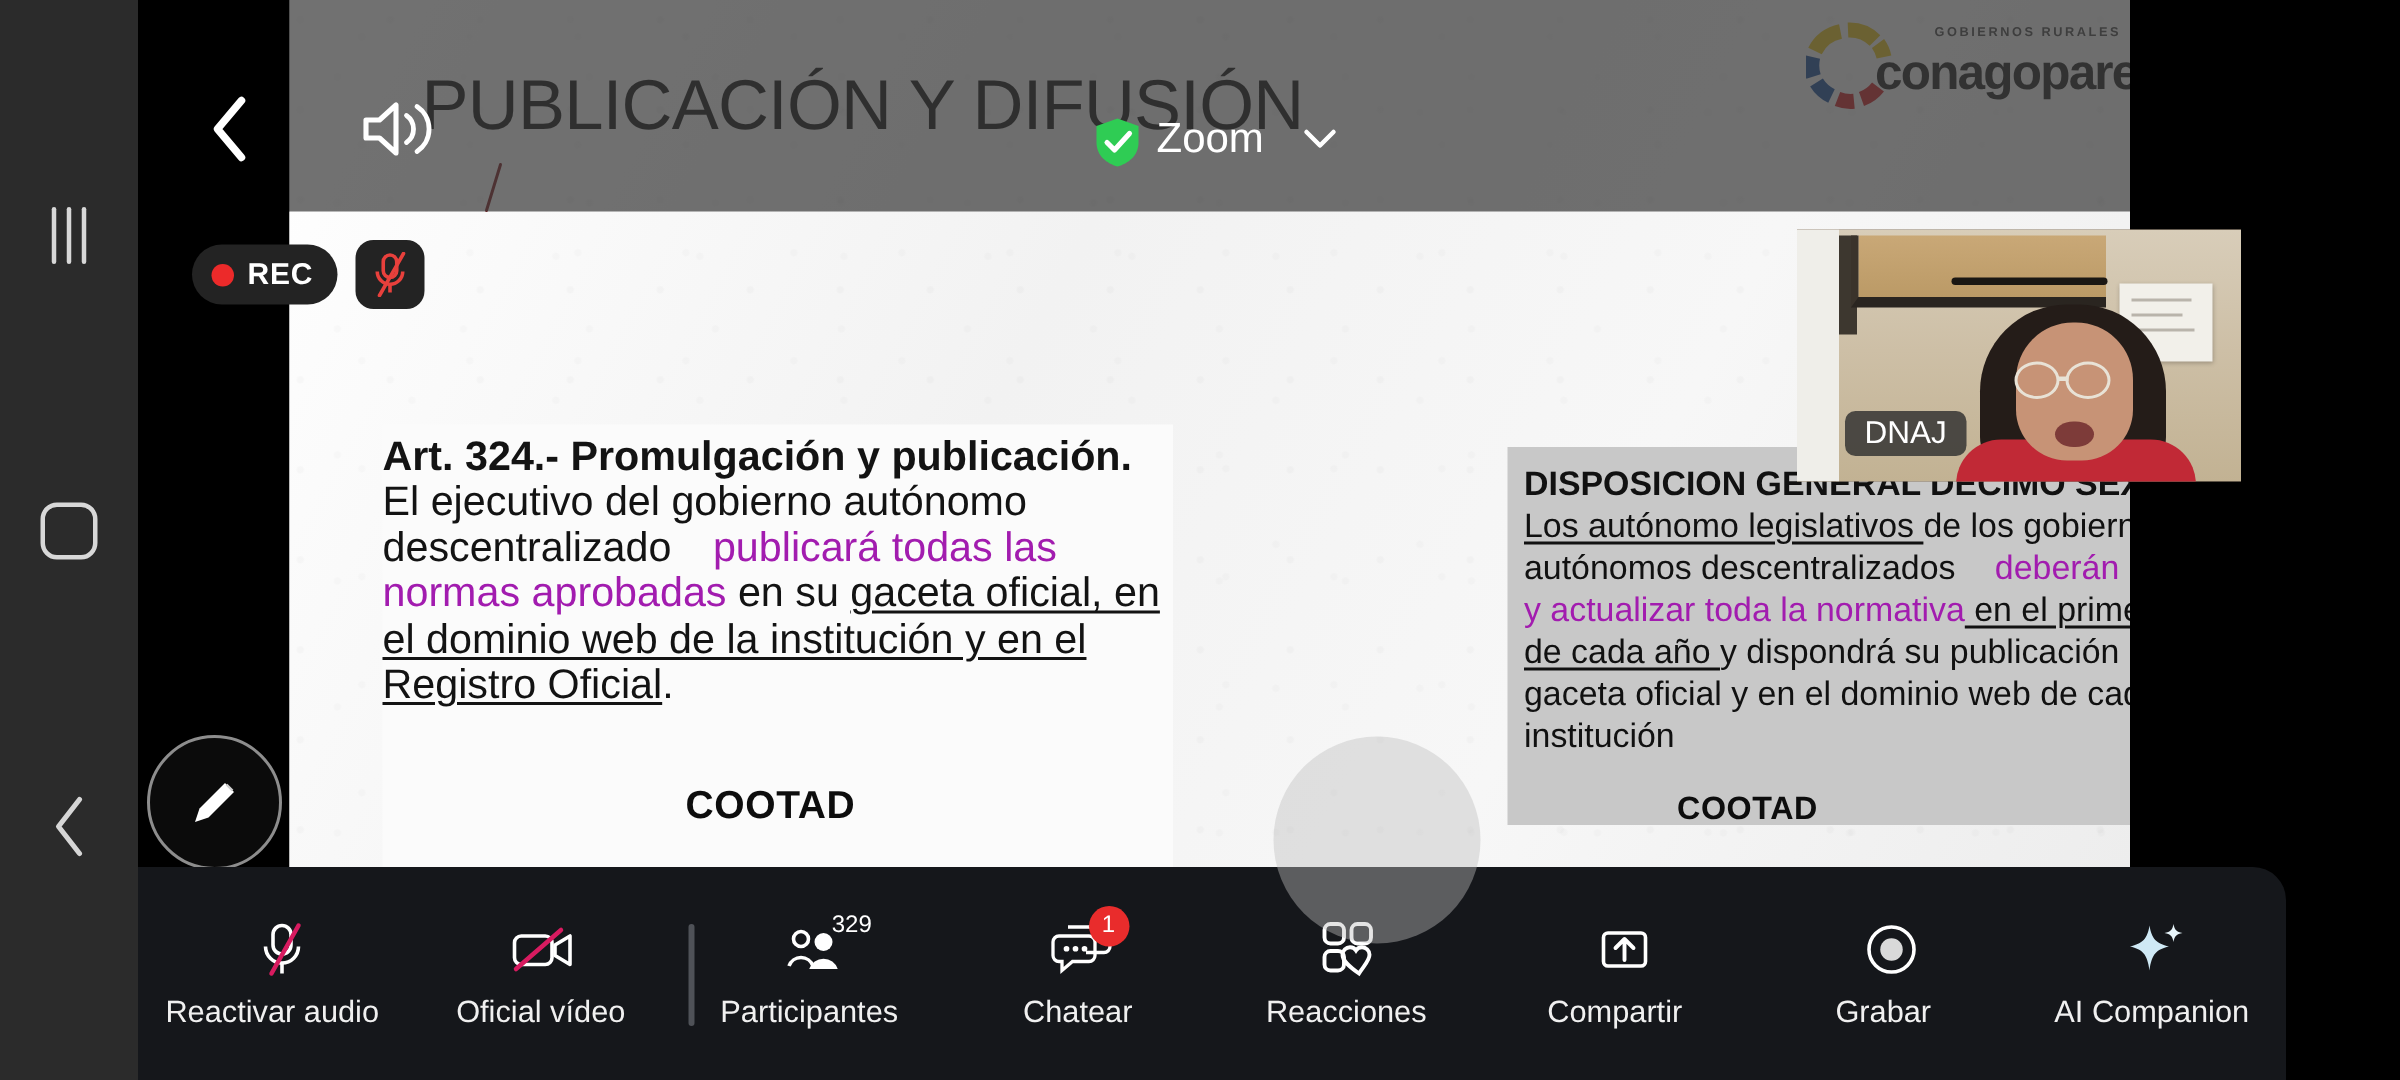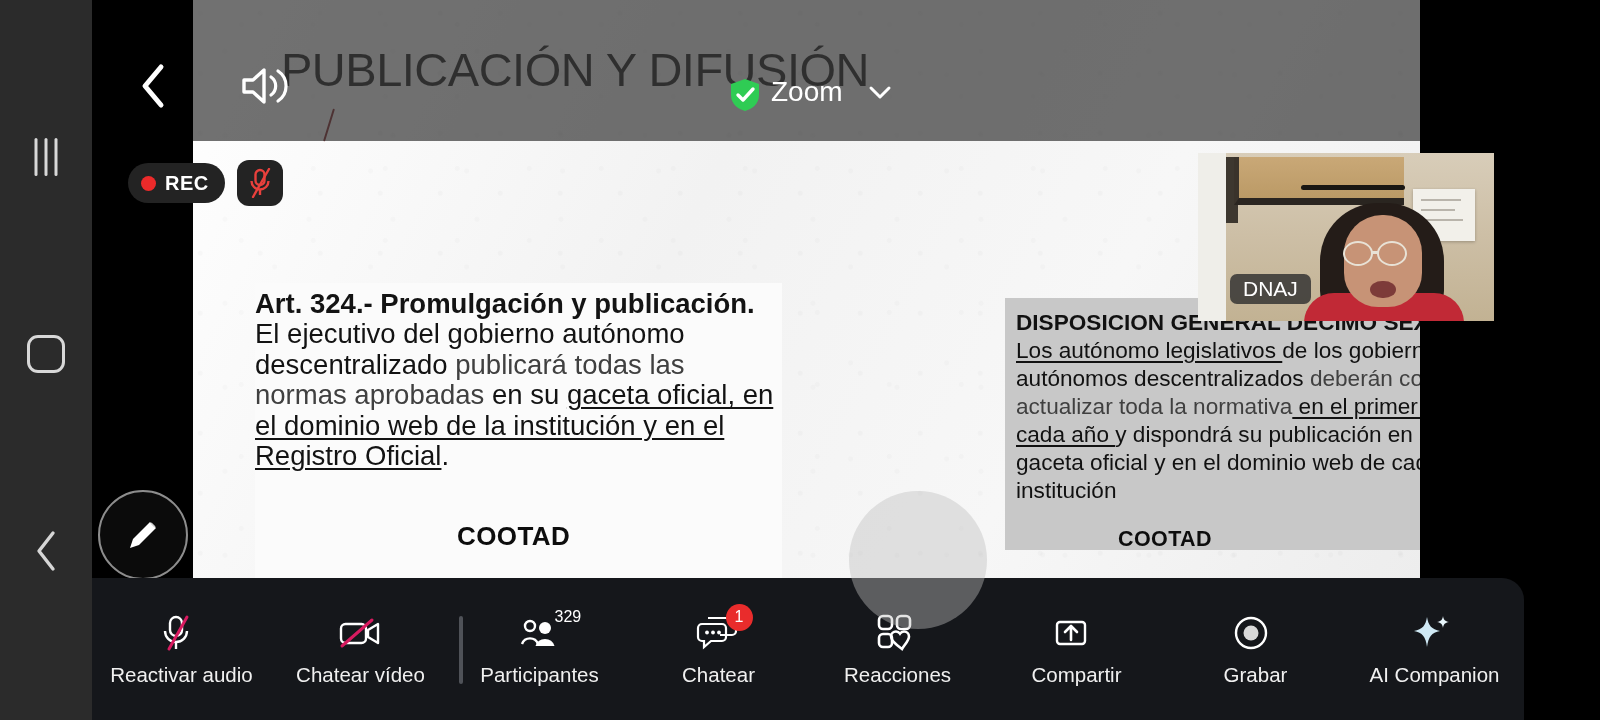--- a/index.html
+++ b/index.html
@@ -64,21 +64,21 @@
   }
   
   #right-box {
     position:absolute; left:812px; top:298px; width:512px; height:252px;
     background:#c8c8c8;
   }
   #right-body {
     position:absolute; left:11px; top:11px; width:490px;
     font-size:22.6px; line-height:1.24; color:#111;
   }
-  .hl  { color:#404040; }
+  .hl  { color:#a21caf;margin-left:20px; }
   .und { text-decoration:underline; text-decoration-thickness:1.6px; text-underline-offset:2.5px; }
   b.bd { font-weight:bold; }
 
   .cootad {
     position:absolute; font-weight:bold; color:#0d0d0d; letter-spacing:.4px;
   }
   #cootad-left  { left:264px; top:521px; font-size:26px; }
   #cootad-right { left:925px; top:527px; font-size:21.5px; }
 
   
@@ -203,21 +203,21 @@
     background:#15171b; border-top-right-radius:22px;
   }
   #toolbar-items {
     position:absolute; inset:0; display:flex; align-items:center;
   }
   .tb-item {
     position:relative; flex:1; height:100%;
     display:flex; flex-direction:column; align-items:center; justify-content:center;
     gap:9px; cursor:pointer;
   }
-  .tb-ico { position:relative; width:46px; height:42px; display:flex; align-items:center; justify-content:flex-start; }
+  .tb-ico { position:relative; width:46px; height:42px; display:flex; align-items:center; justify-content:flex-end; }
   .tb-ico svg { display:block; }
   .tb-label { color:#f0f0f0; font-size:20.5px; white-space:nowrap; }
   .tb-count {
     position:absolute; left:38px; top:-4px; color:#fff; font-size:16px;
   }
   .tb-badge {
     position:absolute; left:30px; top:-8px; min-width:27px; height:27px;
     background:#e92c2c; border-radius:14px; color:#fff; font-size:16px;
     display:flex; align-items:center; justify-content:center; padding:0 5px;
   }
@@ -249,20 +249,35 @@
     </div>
   </div>
 
   <div id="stage">
 
     <div id="slide">
 
       <div id="slide-title">PUBLICACIÓN Y DIFUSIÓN</div>
       <div class="annot-stroke"></div>
 
+      <div id="logo">
+        <svg width="212" height="62" viewBox="0 0 212 62">
+          <g transform="translate(2,4)">
+            <path d="M26 2 A24 24 0 0 1 44 9" fill="none" stroke="#e8c51f" stroke-width="10" stroke-linecap="butt"></path>
+            <path d="M46 11 A24 24 0 0 1 50 20" fill="none" stroke="#e8c51f" stroke-width="10"></path>
+            <path d="M21 3 A24 24 0 0 0 4 16" fill="none" stroke="#e8c51f" stroke-width="10"></path>
+            <path d="M2.5 20 A24 24 0 0 0 3 33" fill="none" stroke="#1b4f9c" stroke-width="10"></path>
+            <path d="M5 37 A24 24 0 0 0 15 46" fill="none" stroke="#1b4f9c" stroke-width="10"></path>
+            <path d="M19 48 A24 24 0 0 0 30 49.5" fill="none" stroke="#cf2027" stroke-width="10"></path>
+            <path d="M35 48 A24 24 0 0 0 46 40" fill="none" stroke="#cf2027" stroke-width="10"></path>
+          </g>
+        </svg>
+        <div id="logo-tag">GOBIERNOS RURALES</div>
+        <div id="logo-word">conagopare</div>
+      </div>
 
       <div id="left-box">
         <div id="left-body">
           <b class="bd">Art. 324.- Promulgación y publicación.</b>
           <span>El ejecutivo del gobierno autónomo descentralizado </span><span class="hl">publicará todas las normas aprobadas</span><span> en su </span><span class="und">gaceta oficial, en el dominio web de la institución y en el Registro Oficial</span><span>.</span>
         </div>
       </div>
       <div class="cootad" id="cootad-left">COOTAD</div>
 
       <div id="right-box">
@@ -366,21 +381,21 @@
         </div>
 
         <div class="tb-item">
           <div class="tb-ico">
             <svg width="44" height="32" viewBox="0 0 44 32">
               <rect x="3" y="7" width="25" height="19" rx="4.5" fill="none" stroke="#fff" stroke-width="2.4"></rect>
               <path d="M30 13 L40 7 V26 L30 20 Z" fill="none" stroke="#fff" stroke-width="2.4" stroke-linejoin="round"></path>
               <path d="M4 29 L34 3" stroke="#d81b60" stroke-width="3" stroke-linecap="round"></path>
             </svg>
           </div>
-          <div class="tb-label">Chatear vídeo</div>
+          <div class="tb-label">Oficial vídeo</div>
         </div>
 
         <div id="tb-divider"></div>
 
         <div class="tb-item">
           <div class="tb-ico">
             <svg width="42" height="32" viewBox="0 0 42 32">
               <circle cx="13" cy="9" r="5" fill="none" stroke="#fff" stroke-width="2.4"></circle>
               <path d="M5 27 A8.5 8.5 0 0 1 21 27" fill="none" stroke="#fff" stroke-width="2.4"></path>
               <circle cx="28" cy="11" r="6" fill="#fff"></circle>

